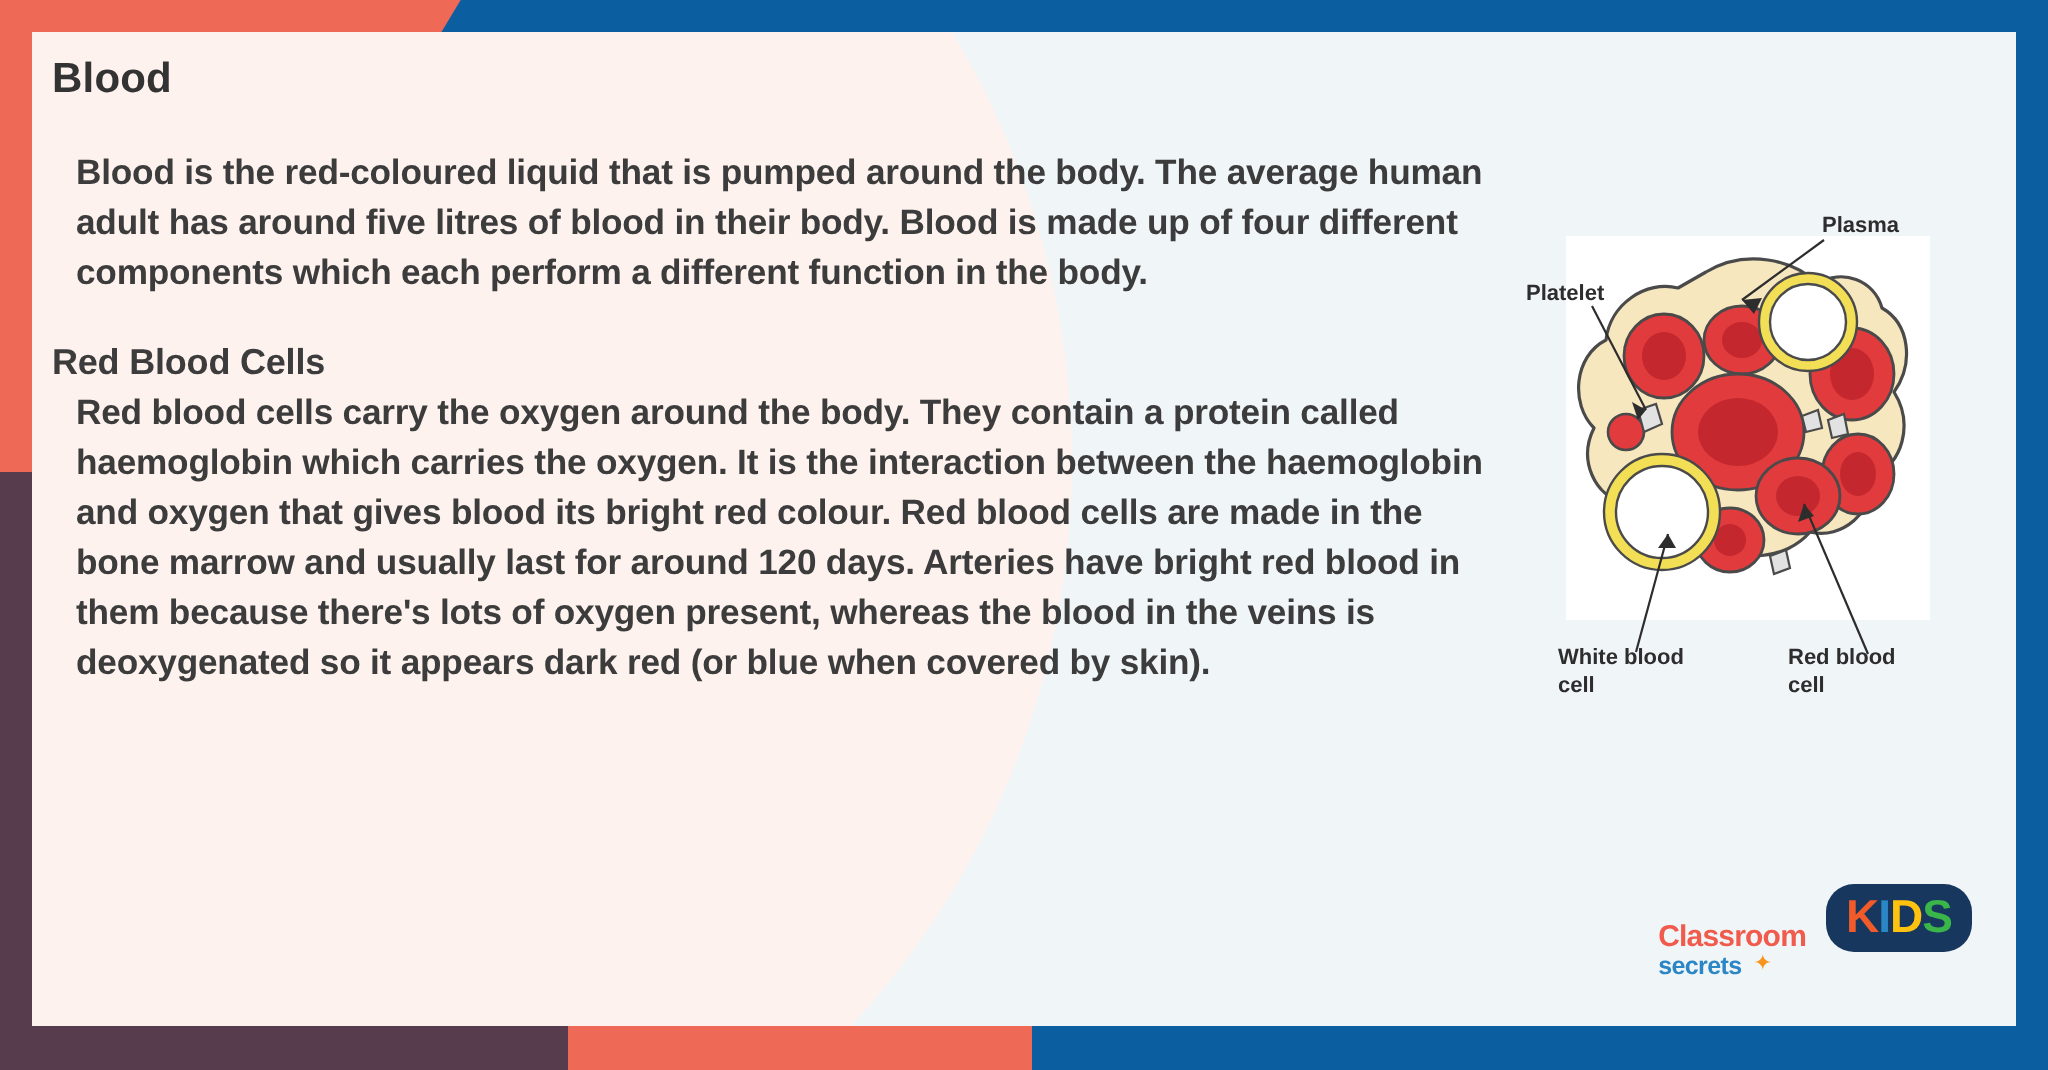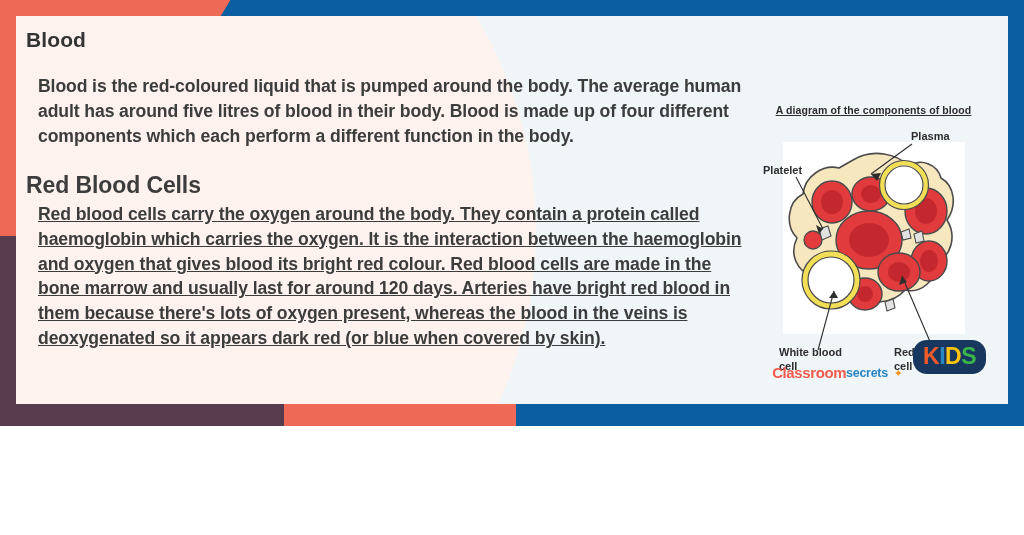--- a/index.html
+++ b/index.html
@@ -6,21 +6,21 @@
     margin: 0;
     padding: 0;
     background: #ffffff;
   }
   body {
     font-family: "Liberation Sans", sans-serif;
   }
   #slide {
     position: relative;
     width: 1024px;
-    height: 426px;
+    height: 535px;
     overflow: hidden;
     background: #1d4ed8;
   }
 
   
   .frame-blue {
     position: absolute;
     inset: 0;
     background: #0b5fa0;
   }
@@ -119,24 +119,23 @@
   .para {
     font-size: 17.6px;
     font-weight: bold;
     color: #3c3c3c;
     line-height: 1.42;
     margin: 0 0 20px 12px;
     letter-spacing: -0.1px;
   }
   .para.tight {
     margin-bottom: 0;
-    text-decoration: underline;
   }
   .subhead {
-    font-size: 23px;
+    font-size: 18px;
     font-weight: bold;
     color: #3c3c3c;
     line-height: 1.42;
     margin: 0;
     letter-spacing: -0.1px;
   }
 
   
   .diagram-block {
     position: absolute;
@@ -171,21 +170,21 @@
     position: absolute;
     right: 22px;
     bottom: 24px;
     display: flex;
     align-items: center;
     gap: 10px;
     z-index: 7;
   }
   .cs-logo {
     display: flex;
-    flex-direction: row;
+    flex-direction: column;
     line-height: 1;
     margin-top: 32px;
   }
   .cs-word1 {
     font-size: 15px;
     font-weight: bold;
     color: #f15b4d;
     letter-spacing: -0.4px;
   }
   .cs-word2wrap {
@@ -242,21 +241,20 @@
     <div class="pink-arc"></div>
 
     <div class="text-col">
       <h1 class="page-title">Blood</h1>
       <p class="para">Blood is the red-coloured liquid that is pumped around the body. The average human adult has around five litres of blood in their body. Blood is made up of four different components which each perform a different function in the body.</p>
       <p class="subhead">Red Blood Cells</p>
       <p class="para tight">Red blood cells carry the oxygen around the body. They contain a protein called haemoglobin which carries the oxygen. It is the interaction between the haemoglobin and oxygen that gives blood its bright red colour. Red blood cells are made in the bone marrow and usually last for around 120 days. Arteries have bright red blood in them because there's lots of oxygen present, whereas the blood in the veins is deoxygenated so it appears dark red (or blue when covered by skin).</p>
     </div>
 
     <div class="diagram-block">
-      <div class="diagram-title">A diagram of the components of blood</div>
 
       <div class="diagram-canvas">
         <svg width="225" height="280" viewBox="0 0 225 280" xmlns="http://www.w3.org/2000/svg">
 
           <rect x="22" y="14" width="182" height="192" fill="#ffffff"></rect>
 
           <path d="M92 32 C112 20 136 26 148 38 C160 30 176 36 180 50
                    C194 58 196 78 186 92 C196 108 190 128 176 134
                    C176 152 160 166 144 162 C132 176 108 178 96 166
                    C78 176 56 166 52 148 C36 144 28 126 36 110

